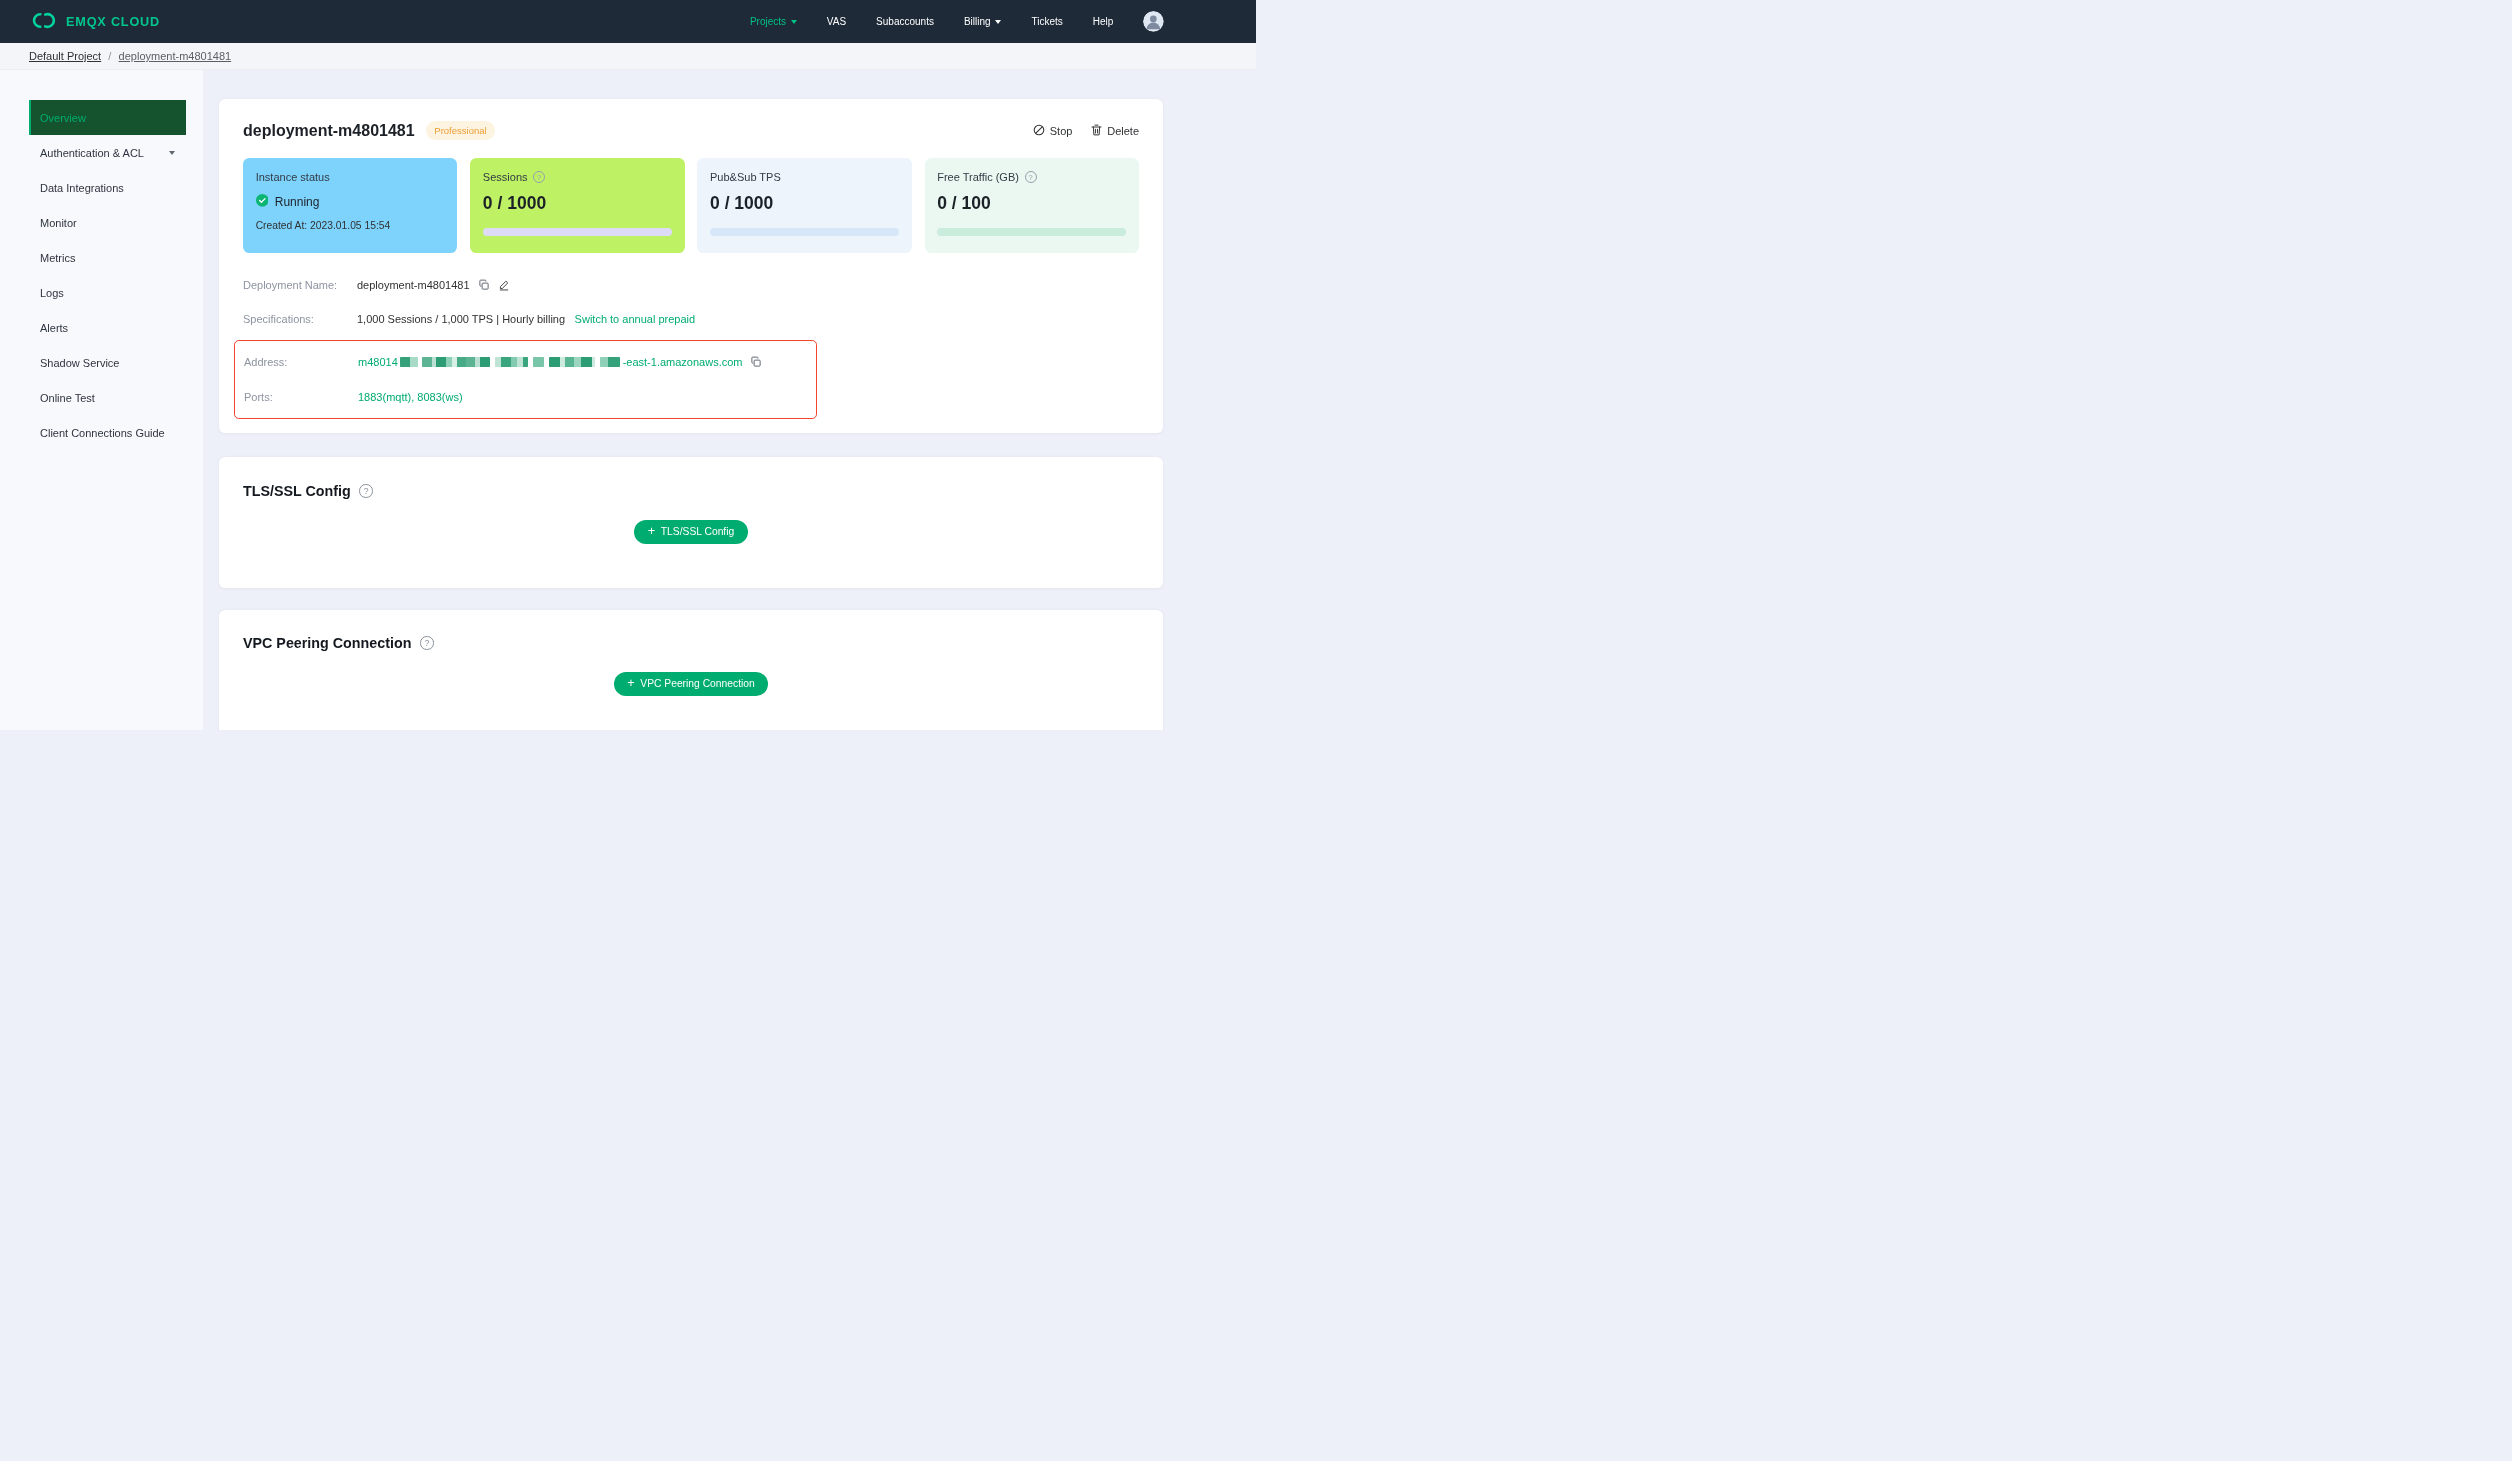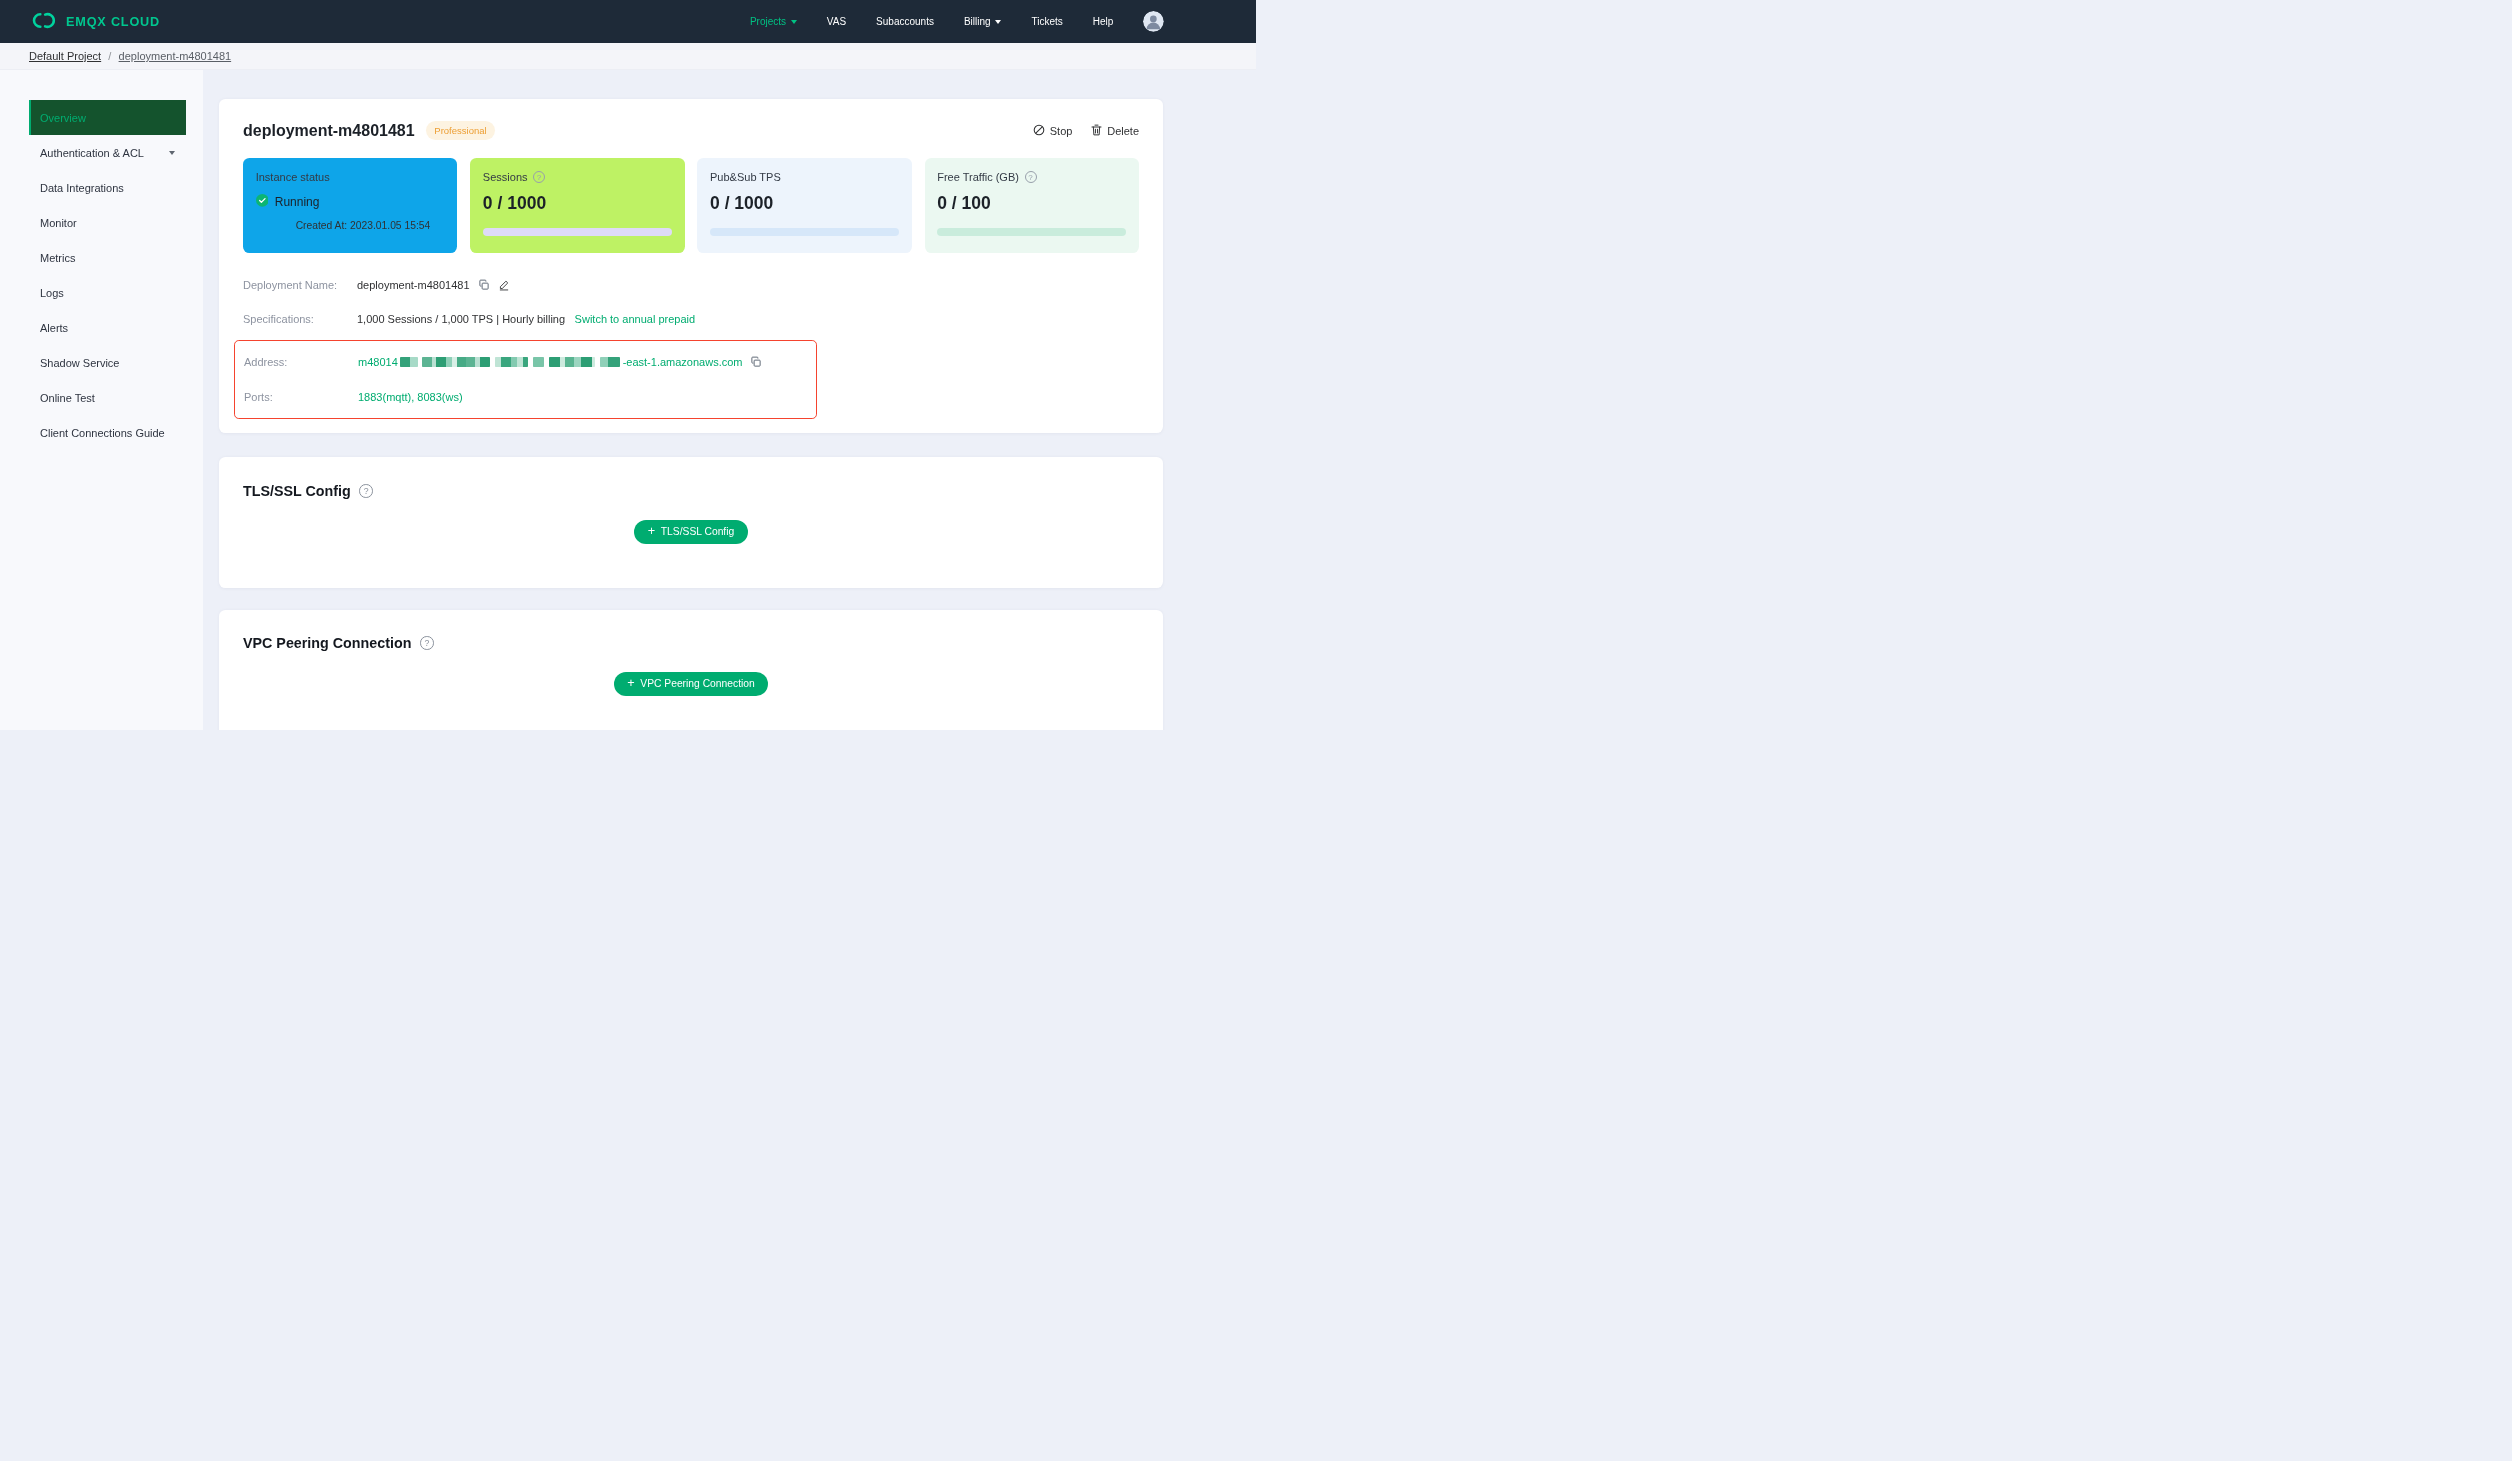--- a/index.html
+++ b/index.html
@@ -53,32 +53,32 @@
   .card.deployment { padding: 22px 24px 14.3px; }
   .dep-header { display: flex; align-items: center; justify-content: space-between; }
   .title-wrap { display: flex; align-items: center; gap: 11px; }
   .dep-title { font-size: 16px; font-weight: bold; color: #1c2128; }
   .plan-badge { background: #fdf3e1; color: #ed9f35; font-size: 9.5px; padding: 4px 8.7px; border-radius: 9.5px; }
   .header-actions { display: flex; align-items: center; gap: 19px; }
   .action-btn { display: flex; align-items: center; gap: 4.8px; font-size: 11px; color: #303133; background: none; border: none; cursor: pointer; font-family: inherit; }
 
   .stats-row { margin-top: 17.5px; display: grid; grid-template-columns: repeat(4, 1fr); gap: 12.7px; }
   .stat-card { border-radius: 6.4px; padding: 13.5px 12.7px 12.7px; height: 95px; }
-  .stat-instance { background: #0ea5e9; }
+  .stat-instance { background: #7dd3fc; }
   .stat-sessions { background: #bef264; }
   .stat-tps { background: #edf4fc; }
   .stat-traffic { background: #ebf8f1; }
   .stat-label { font-size: 11px; color: #333a45; display: flex; align-items: center; gap: 5.6px; }
   .stat-value { font-size: 17.5px; font-weight: bold; color: #1c2128; margin-top: 10.3px; }
   .progress-track { height: 8px; border-radius: 4px; margin-top: 13.5px; }
   .progress-track.sessions { background: #dedbf7; }
   .progress-track.tps { background: #d6e7f9; }
   .progress-track.traffic { background: #c9ecdc; }
   .status-row { display: flex; align-items: center; gap: 6.4px; margin-top: 11px; font-size: 12px; color: #1c2128; }
-  .created-at { margin-top: 10.3px; font-size: 10.3px; color: #303133; margin-left: 40px; }
+  .created-at { margin-top: 10.3px; font-size: 10.3px; color: #303133; }
 
   .help-icon {
     width: 12px; height: 12px; border: 0.8px solid #98a0ab; border-radius: 50%;
     display: inline-flex; align-items: center; justify-content: center;
     color: #98a0ab; font-size: 8px; cursor: pointer; flex-shrink: 0;
   }
   .help-icon::after { content: "?"; }
   .help-icon.lg { width: 13.5px; height: 13.5px; font-size: 8.7px; border-color: #8a919c; color: #8a919c; }
 
   .info-area { margin-top: 20.7px; }

